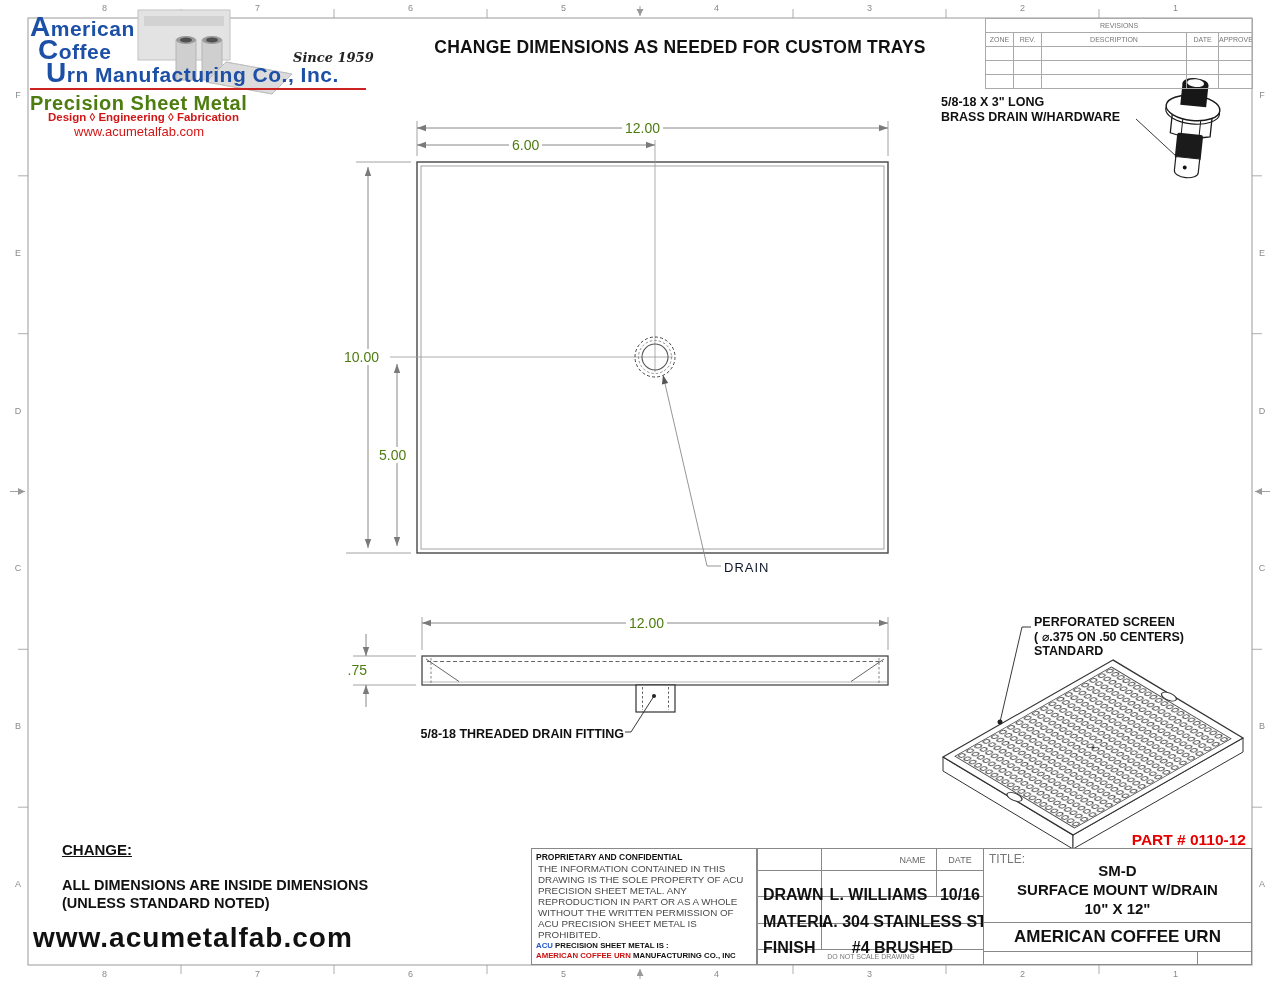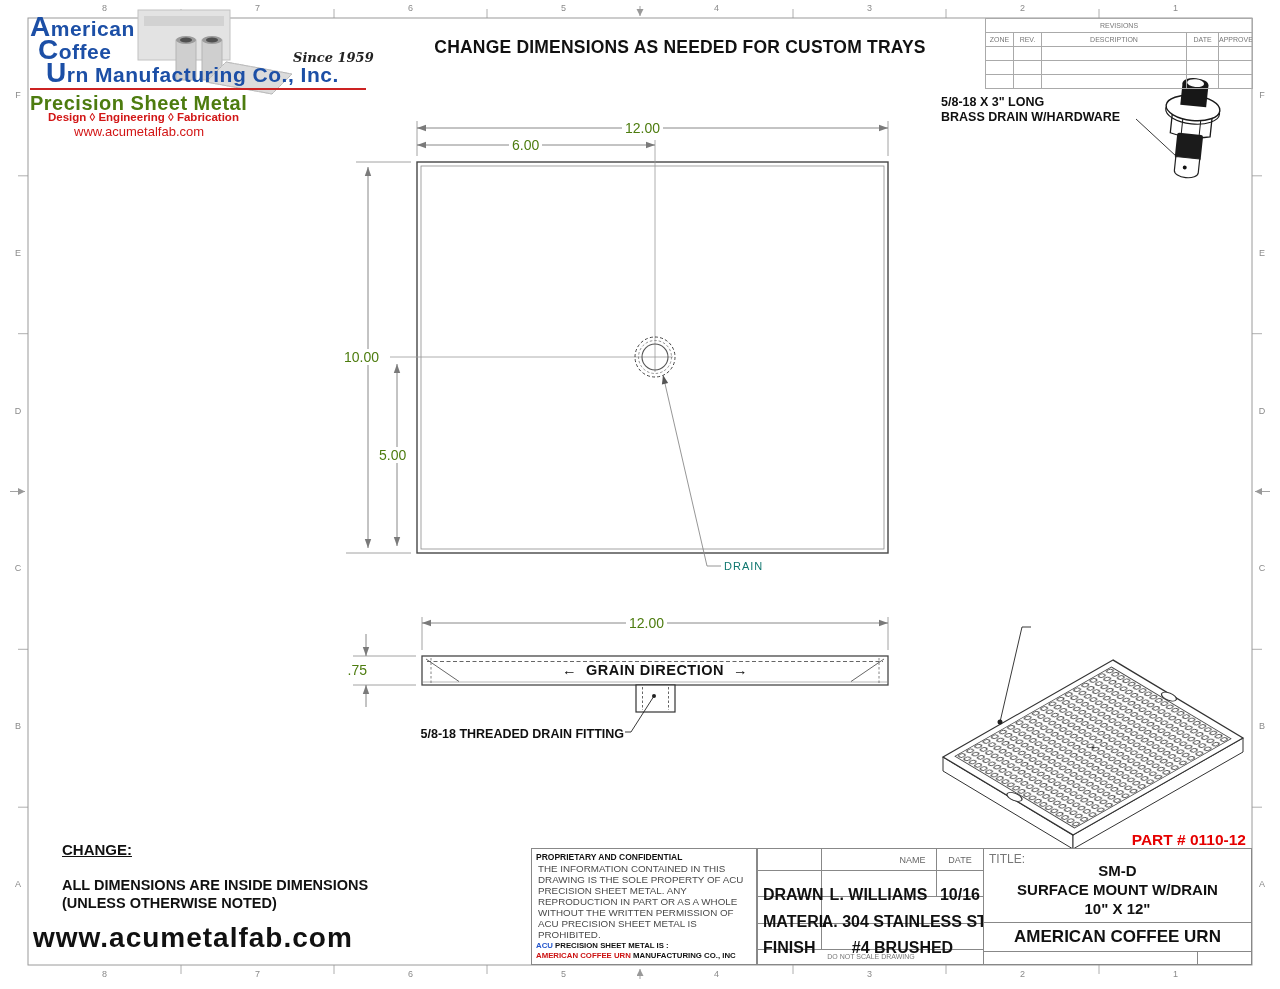--- a/index.html
+++ b/index.html
@@ -12,21 +12,21 @@
   .logo-line::first-letter{font-size:28px;}
   .since{font-family:"DejaVu Serif","Liberation Serif",serif;font-style:italic;font-weight:bold;font-size:13px;color:#222;}
   .psm{font-weight:bold;color:#4d7c0f;font-size:20px;letter-spacing:.5px;}
   .tagline{color:#d21616;font-size:11.5px;font-weight:bold;}
   .logo-web{color:#d21616;font-size:13px;}
   .redline{background:#cc2222;height:2px;}
   
   .main-title{font-weight:bold;font-size:17.5px;text-align:center;letter-spacing:.2px;}
   .callout{font-weight:bold;font-size:12.5px;line-height:14.5px;white-space:nowrap;color:#101010;}
   .dim{color:#4d7c0f;font-size:14px;background:#fff;padding:0 3px;white-space:nowrap;}
-  .drain-lbl{color:#0f766e;font-size:11px;letter-spacing:1px;background:#fff;}
+  .drain-lbl{color:#0f172a;font-size:13px;letter-spacing:1px;background:#fff;}
   .grain{font-weight:bold;font-size:14.5px;white-space:nowrap;letter-spacing:.5px;background:transparent;}
   .part-red{color:#e60000;font-weight:bold;font-size:15.5px;white-space:nowrap;}
   
   .notes-h{font-weight:bold;font-size:15px;text-decoration:underline;}
   .notes-b{font-weight:bold;font-size:14.5px;line-height:18px;white-space:nowrap;}
   .big-web{font-weight:bold;font-size:28px;letter-spacing:1px;white-space:nowrap;}
   
   table.rev{border-collapse:collapse;width:267px;table-layout:fixed;}
   table.rev td{border:1px solid #aaa;font-size:7px;color:#777;text-align:center;padding:0;height:13px;overflow:hidden;}
   
@@ -240,33 +240,33 @@
   </div>
 
   <div class="abs dim" style="left:622px;top:120px;">12.00</div>
   <div class="abs dim" style="left:509px;top:137px;">6.00</div>
   <div class="abs dim" style="left:341px;top:349px;">10.00</div>
   <div class="abs dim" style="left:376px;top:447px;">5.00</div>
   <div class="abs drain-lbl" style="left:724px;top:560px;">DRAIN</div>
 
   <div class="abs dim" style="left:626px;top:615px;">12.00</div>
   <div class="abs dim" style="left:330px;top:662px;width:34px;text-align:right;">.75</div>
-  <div class="abs grain" style="left:422px;top:662px;width:466px;text-align:center;">
-    <span>←</span>&nbsp;
-    <span>GRAIN DIRECTION</span>&nbsp;
-    <span>→</span>
-  </div>
   <div class="abs callout" style="left:395px;top:727px;width:229px;text-align:right;">5/8-18 THREADED DRAIN FITTING</div>
 
+  <div class="abs callout" style="left:1034px;top:615px;">
+    <div>PERFORATED SCREEN</div>
+    <div>( ⌀.375 ON .50 CENTERS)</div>
+    <div>STANDARD</div>
+  </div>
   <div class="abs part-red" style="left:1046px;top:831px;width:200px;text-align:right;">PART # 0110-12</div>
 
   <div class="abs notes-h" style="left:62px;top:841px;">CHANGE:</div>
   <div class="abs notes-b" style="left:62px;top:876px;">
     <div>ALL DIMENSIONS ARE INSIDE DIMENSIONS</div>
-    <div>(UNLESS OTHERWISE NOTED)</div>
+    <div>(UNLESS STANDARD NOTED)</div>
   </div>
   <div class="abs big-web" style="left:33px;top:922px;">www.acumetalfab.com</div>
 
   <div class="abs tb-box" style="left:531px;top:848px;width:224px;height:115px;">
     <div class="abs prop-h" style="left:4px;top:3px;">PROPRIETARY AND CONFIDENTIAL</div>
     <div class="abs prop-b" style="left:6px;top:14px;width:212px;">THE INFORMATION CONTAINED IN THIS DRAWING IS THE SOLE PROPERTY OF ACU PRECISION SHEET METAL.  ANY REPRODUCTION IN PART OR AS A WHOLE WITHOUT THE WRITTEN PERMISSION OF ACU PRECISION SHEET METAL IS PROHIBITED.</div>
     <div class="abs prop-f" style="left:4px;top:92px;">
       <span style="color:#2255cc">ACU</span><span> PRECISION SHEET METAL IS :</span>
     </div>
     <div class="abs prop-f" style="left:4px;top:102px;">

